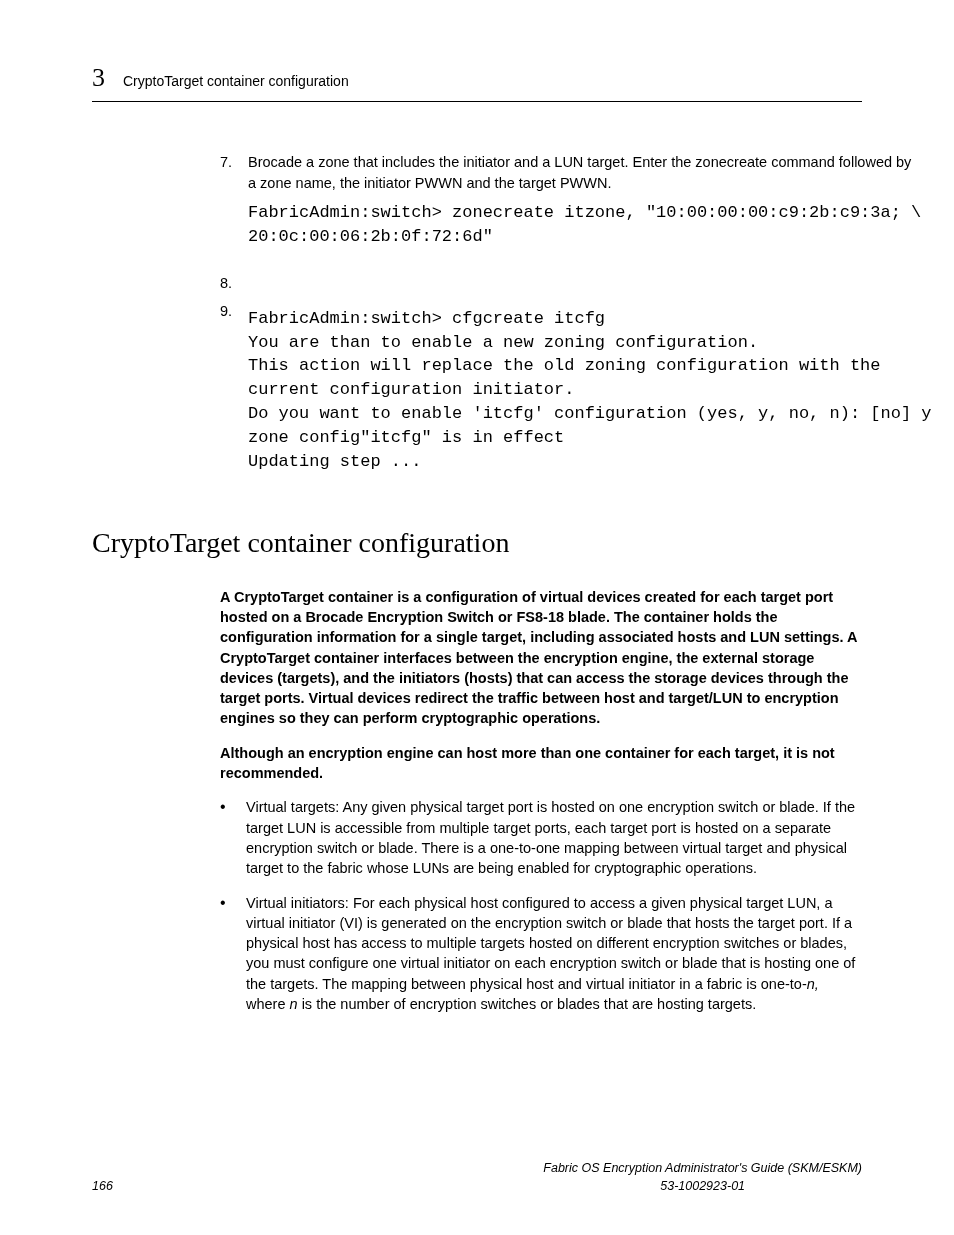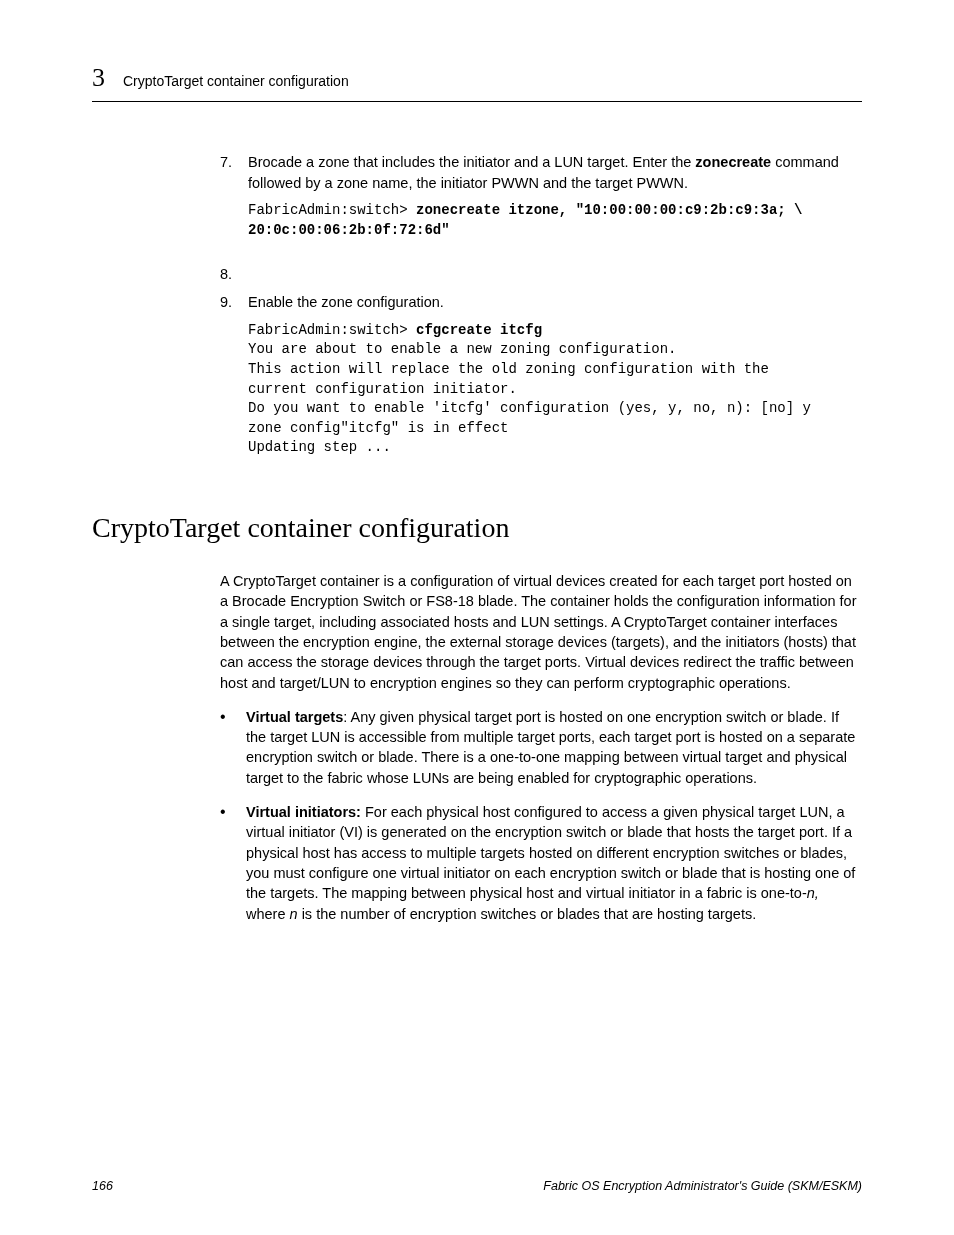--- a/index.html
+++ b/index.html
@@ -50,34 +50,35 @@
     flex-shrink: 0;
   }
   .step-body {
     flex: 1;
   }
   .step-body p {
     margin: 0 0 8px 0;
   }
   .code-block {
     font-family: "Courier New", Courier, monospace;
-    font-size: 14px;
+    font-size: 17px;
     white-space: pre;
     margin: 6px 0 16px 0;
     line-height: 1.4;
   }
   .h2 {
     font-family: Georgia, "Times New Roman", serif;
     font-size: 28px;
     font-weight: normal;
     margin: 34px 0 24px 0;
     letter-spacing: 0px;
   }
   .para {
     margin: 0 0 14px 0;
+    font-weight: bold;
   }
   .bullet-list {
     list-style: none;
     padding: 0;
     margin: 0;
   }
   .bullet-list li {
     display: flex;
     margin-bottom: 14px;
   }
@@ -98,21 +99,21 @@
     display: flex;
     justify-content: space-between;
     align-items: flex-end;
     font-size: 12.5px;
     font-style: italic;
   }
   .footer-right {
     text-align: center;
     margin-top: 36px;
   }
-  b { font-weight: bold; }
+  b { font-weight: normal; }
   .ital { font-style: italic; }
 </style>
 </head>
 <body>
 
 <div class="page">
 
   <div>
     <div class="header">
       <span class="chapter-num">3</span>
@@ -134,50 +135,51 @@
 
     <div class="step">
       <div class="step-num">8.</div>
       <div class="step-body">
       </div>
     </div>
 
     <div class="step">
       <div class="step-num">9.</div>
       <div class="step-body">
-        <p>Enable the zone configuration.</p>
         <div class="code-block"><span>FabricAdmin:switch&gt; </span><b>cfgcreate itcfg</b>
-<span>You are about to enable a new zoning configuration.</span>
+<span>You are than to enable a new zoning configuration.</span>
 <span>This action will replace the old zoning configuration with the</span>
 <span>current configuration initiator.</span>
 <span>Do you want to enable 'itcfg' configuration (yes, y, no, n): [no] y</span>
 <span>zone config"itcfg" is in effect</span>
 <span>Updating step ...</span></div>
       </div>
     </div>
 
   </div>
 
   <h2 class="h2">CryptoTarget container configuration</h2>
 
   <div class="content">
     <p class="para">A CryptoTarget container is a configuration of virtual devices created for each target port hosted on a Brocade Encryption Switch or FS8-18 blade. The container holds the configuration information for a single target, including associated hosts and LUN settings. A CryptoTarget container interfaces between the encryption engine, the external storage devices (targets), and the initiators (hosts) that can access the storage devices through the target ports. Virtual devices redirect the traffic between host and target/LUN to encryption engines so they can perform cryptographic operations.</p>
+    <p class="para">Although an encryption engine can host more than one container for each target, it is not recommended.</p>
 
     <ul class="bullet-list">
       <li>
         <div class="bullet">•</div>
         <div class="bullet-body"><b>Virtual targets</b><span>: Any given physical target port is hosted on one encryption switch or blade. If the target LUN is accessible from multiple target ports, each target port is hosted on a separate encryption switch or blade. There is a one-to-one mapping between virtual target and physical target to the fabric whose LUNs are being enabled for cryptographic operations.</span></div>
       </li>
       <li>
         <div class="bullet">•</div>
         <div class="bullet-body"><b>Virtual initiators:</b><span> For each physical host configured to access a given physical target LUN, a virtual initiator (VI) is generated on the encryption switch or blade that hosts the target port. If a physical host has access to multiple targets hosted on different encryption switches or blades, you must configure one virtual initiator on each encryption switch or blade that is hosting one of the targets. The mapping between physical host and virtual initiator in a fabric is one-to-</span><span class="ital">n,</span><span> where </span><span class="ital">n</span><span> is the number of encryption switches or blades that are hosting targets.</span></div>
       </li>
     </ul>
   </div>
 
   <div class="footer">
     <div>166</div>
     <div class="footer-right">
       <div>Fabric OS Encryption Administrator's Guide (SKM/ESKM)</div>
+      <div>53-1002923-01</div>
     </div>
   </div>
 
 </div>
 
 </body></html>

